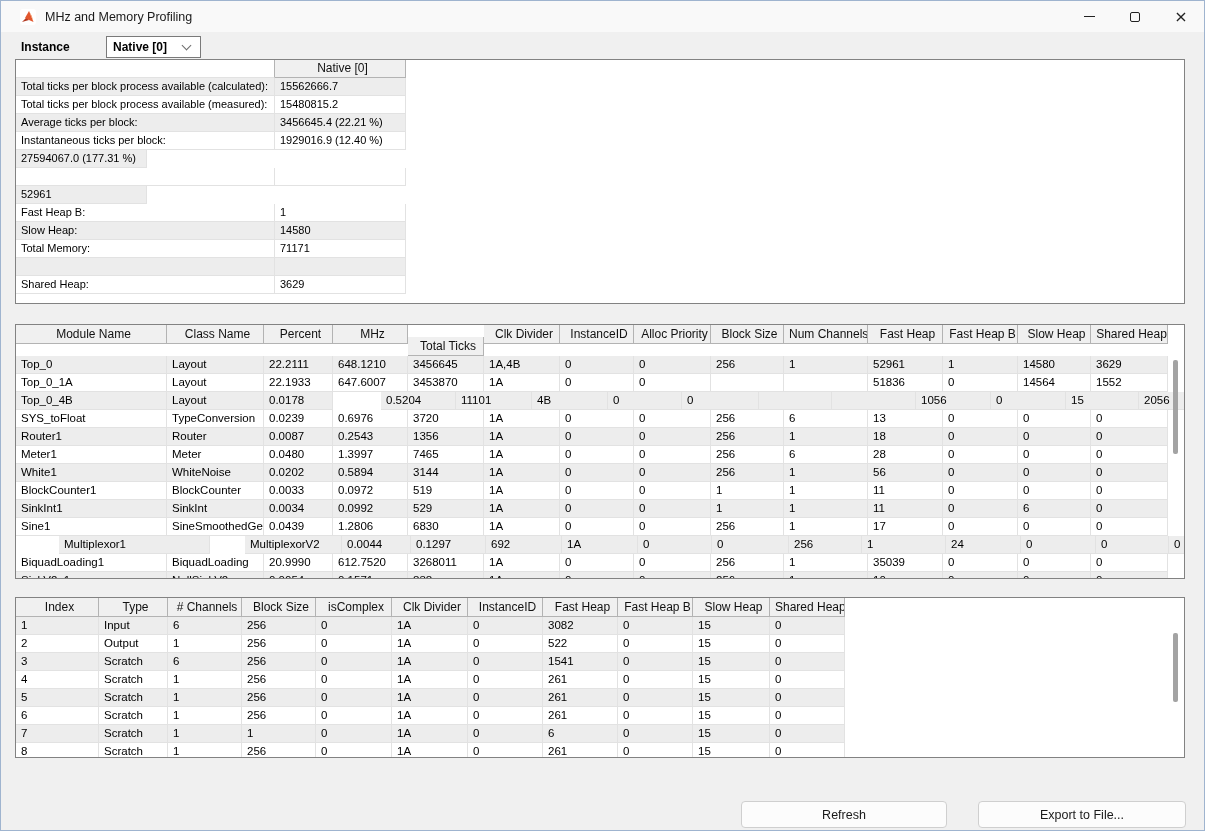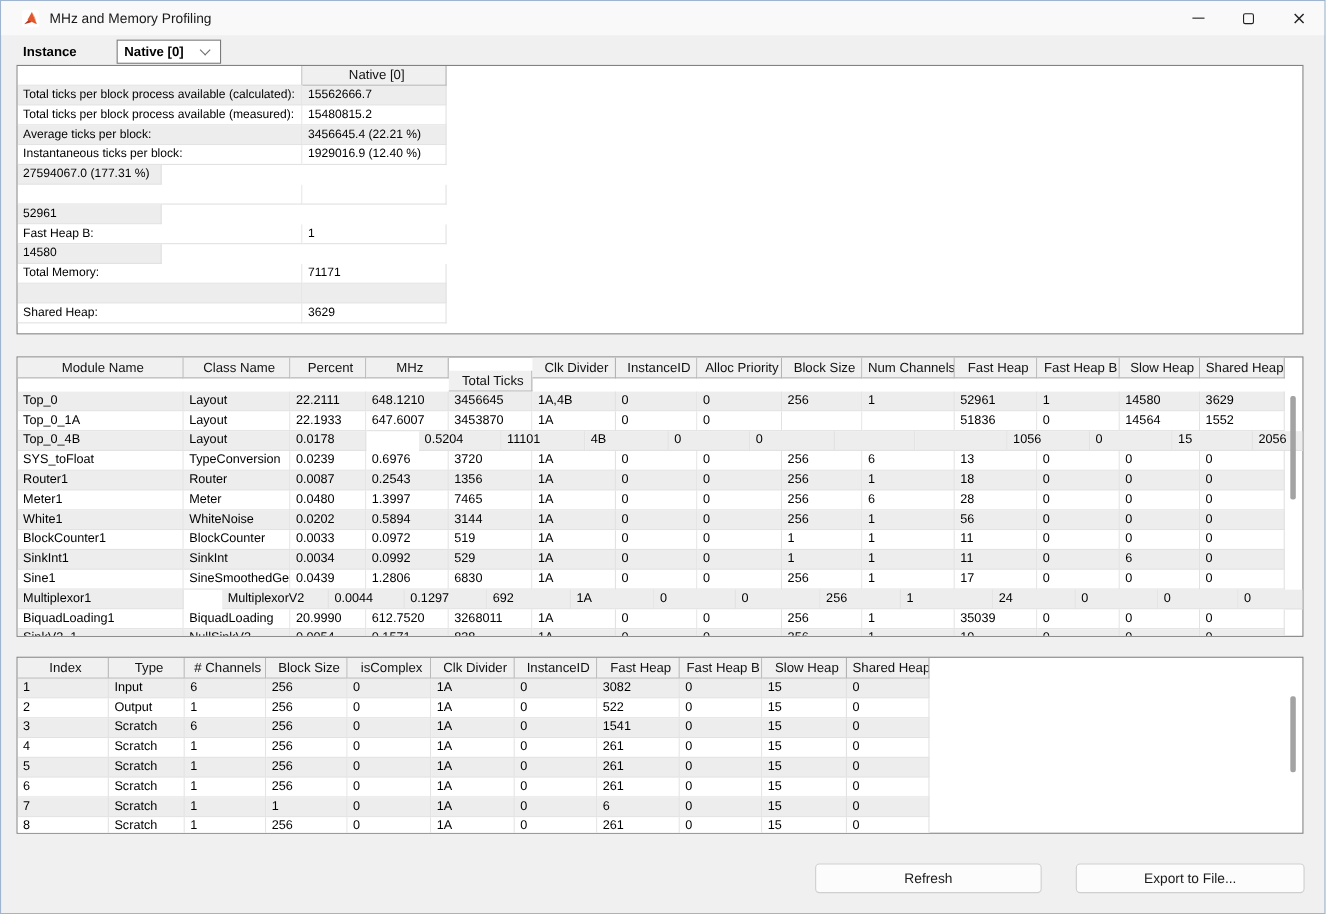--- a/index.html
+++ b/index.html
@@ -61,21 +61,21 @@
   .panel-summary .cell { font-size:11px; }
   .panel-summary .trow.head .cell { height:18px; line-height:17px; }
 
   
   .vscroll-thumb { position:absolute; width:5px; background:#a3a3a3; border-radius:2px; }
   .thumb-modules { right:6px; top:35px; height:94px; }
   .thumb-buffers { right:6px; top:35px; height:69px; }
 
   
   .btn {
-    position:absolute; top:784px; height:27px; background:#fcfcfc;
+    position:absolute; top:800px; height:27px; background:#fcfcfc;
     border:1px solid #cfcfcf; border-radius:4px; font-size:12.5px; color:#1a1a1a;
     display:flex; align-items:center; justify-content:center; cursor:default;
     font-family:"Liberation Sans","DejaVu Sans",sans-serif;
   }
   .btn-refresh { left:740px; width:206px; }
   .btn-export  { left:977px; width:208px; }
 </style>
 </head>
 <body>
 
@@ -138,20 +138,21 @@
           <div class="cell" style="width: 131px;"></div>
         </div>
         <div class="trow data">
           <div class="cell" style="width: 131px;">52961</div>
         </div>
         <div class="trow data">
           <div class="cell" style="width: 259px;">Fast Heap B:</div>
           <div class="cell" style="width: 131px;">1</div>
         </div>
         <div class="trow data">
+          <div class="cell" style="width: 259px;">Slow Heap:</div>
           <div class="cell" style="width: 131px;">14580</div>
         </div>
         <div class="trow data">
           <div class="cell" style="width: 259px;">Total Memory:</div>
           <div class="cell" style="width: 131px;">71171</div>
         </div>
         <div class="trow data">
           <div class="cell" style="width: 259px;"></div>
           <div class="cell" style="width: 131px;"></div>
         </div>
@@ -334,21 +335,21 @@
           <div class="cell" style="width: 74px;">0</div>
           <div class="cell" style="width: 77px;">0</div>
           <div class="cell" style="width: 73px;">256</div>
           <div class="cell" style="width: 84px;">1</div>
           <div class="cell" style="width: 75px;">17</div>
           <div class="cell" style="width: 75px;">0</div>
           <div class="cell" style="width: 73px;">0</div>
           <div class="cell" style="width: 77px;">0</div>
         </div>
         <div class="trow data">
-          <div class="cell" style="width: 151px;">Multiplexor1</div>
+          <div class="cell" style="width: 151px; margin-left: 43px;">Multiplexor1</div>
           <div class="cell" style="width: 97px; margin-left: 35px;">MultiplexorV2</div>
           <div class="cell" style="width: 69px;">0.0044</div>
           <div class="cell" style="width: 75px;">0.1297</div>
           <div class="cell" style="width: 76px;">692</div>
           <div class="cell" style="width: 76px;">1A</div>
           <div class="cell" style="width: 74px;">0</div>
           <div class="cell" style="width: 77px;">0</div>
           <div class="cell" style="width: 73px;">256</div>
           <div class="cell" style="width: 84px;">1</div>
           <div class="cell" style="width: 75px;">24</div>

